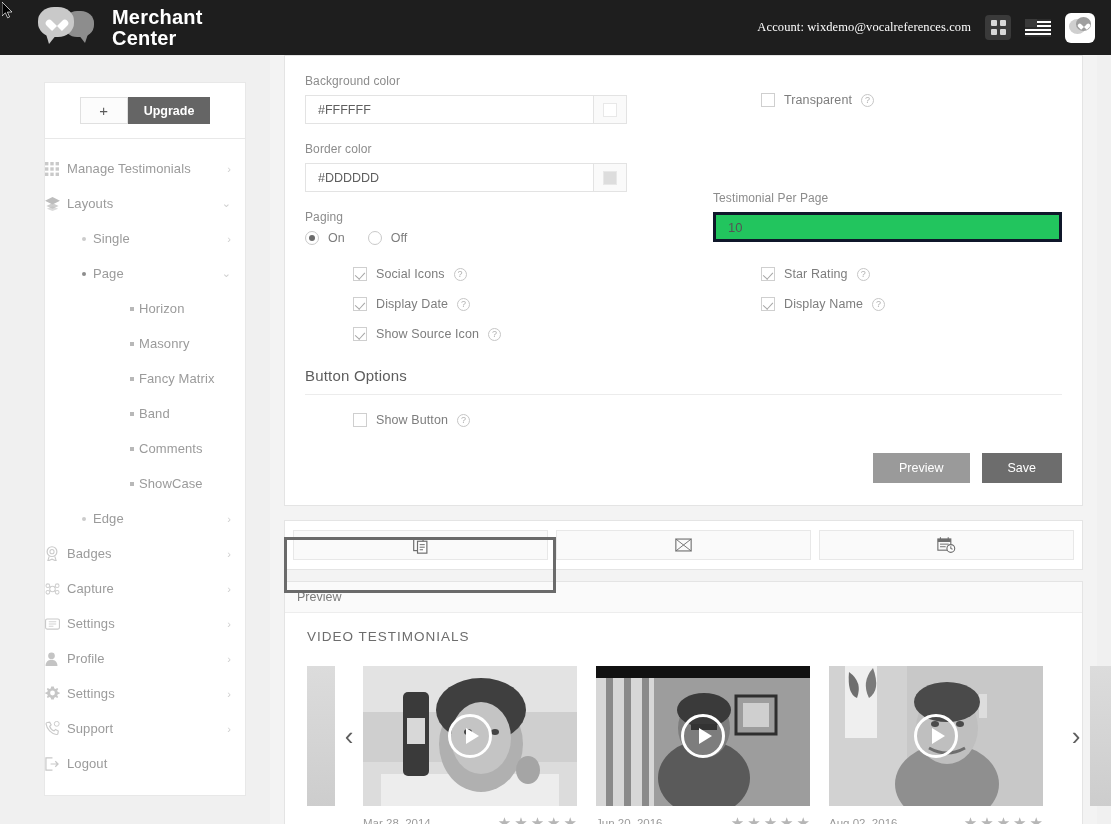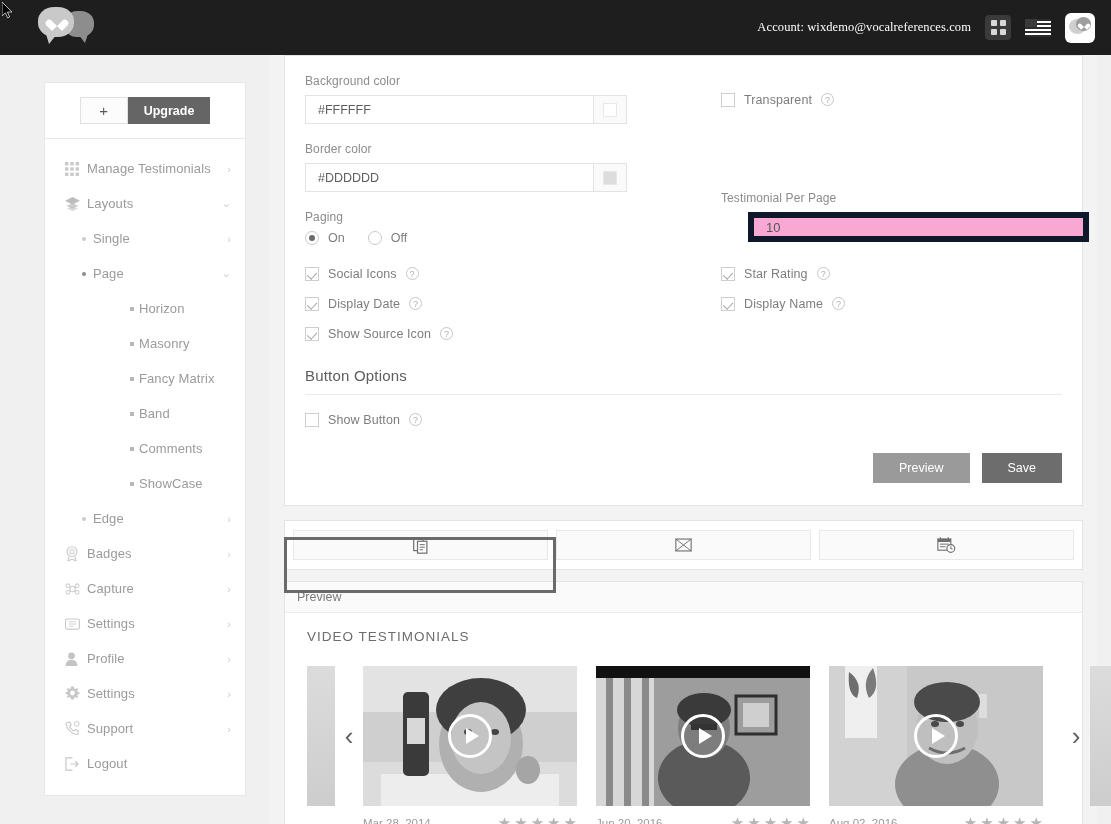--- a/index.html
+++ b/index.html
@@ -119,21 +119,21 @@
   .upgrade-btn {
     height: 27px; background: #656565; color: #fff; font-size: 12.5px;
     display: flex; align-items: center; padding: 0 16px; font-weight: bold;
   }
   .nav-card {
     background: #fff; border: 1px solid #e8e8e8;
     padding: 12px 0 14px 0;
   }
   .nav-item {
     display: flex; align-items: center; height: 35px;
-    padding-left: 20px; padding-right: 14px; color: #9b9b9b; font-size: 13px;
+    padding-right: 14px; color: #9b9b9b; font-size: 13px;
   }
   .nav-item .nico { width: 22px; display: flex; align-items: center; color: #c9c9c9; }
   .nav-item .nlabel { flex: 1; letter-spacing: .1px; }
   .nav-item .arrow { color: #cfcfcf; font-size: 11px; }
   .nav-item.lvl1 { padding-left: 30px; }
   .nav-item.lvl1 .nico { width: 18px; justify-content: center; }
   .nav-item.lvl2 { padding-left: 80px; }
   .nav-item.lvl2 .nico { width: 14px; justify-content: center; }
   .dot { width: 4px; height: 4px; border-radius: 50%; background: #cccccc; display: block; }
   .dot.dark { background: #8d8d8d; }
@@ -144,38 +144,38 @@
     position: absolute; left: 270px; top: 55px;
     width: 827px; height: 769px;
     background: #f3f3f3;
   }
   .card {
     background: #fff; border: 1px solid #e4e4e4;
     margin: 0 14px;
   }
   .settings-card { padding: 18px 20px 22px 20px; }
 
-  .row { display: flex; gap: 8px; }
+  .row { display: flex; gap: 0; }
   .col-left { width: 400px; }
   .col-right { flex: 1; padding-left: 8px; }
 
   .flabel { font-size: 12px; color: #8c8c8c; margin-bottom: 7px; letter-spacing: .1px; }
   .color-input-wrap { display: flex; width: 322px; margin-bottom: 18px; }
   .color-input {
     flex: 1; height: 29px; border: 1px solid #e3e3e3; border-right: none;
     font-size: 12.5px; color: #5e5e5e; padding: 0 12px;
     font-family: "Liberation Sans", sans-serif; background: #fff; outline: none;
   }
   .swatch-btn {
     width: 34px; height: 29px; border: 1px solid #e3e3e3; background: #fafafa;
     display: flex; align-items: center; justify-content: center;
   }
   .swatch { width: 14px; height: 14px; border: 1px solid #e8e8e8; }
 
-  .cb-row { display: flex; gap: 9px; }
+  .cb-row { display: flex; align-items: center; gap: 9px; margin-left: 48px; }
   .checkbox {
     width: 14px; height: 14px; border: 1px solid #cfcfcf; background: #fff;
     position: relative; flex: none;
   }
   .checkbox.checked:after {
     content: ""; position: absolute; left: 3px; top: 2px;
     width: 5px; height: 8px; border: solid #a6a6a6;
     border-width: 0 1.5px 1.5px 0; transform: rotate(42deg);
   }
   .cb-label { font-size: 12.5px; color: #7d7d7d; letter-spacing: .1px; }
@@ -190,24 +190,23 @@
     width: 14px; height: 14px; border-radius: 50%; border: 1px solid #c9c9c9;
     background: #fff; position: relative; flex: none;
   }
   .radio.on:after {
     content: ""; position: absolute; left: 3px; top: 3px;
     width: 6px; height: 6px; border-radius: 50%; background: #6b6b6b;
   }
   .radio-label { font-size: 12.5px; color: #7d7d7d; margin-right: 14px; }
 
   .num-input {
-    width: 100%; height: 30px; border: 6px solid #0f172a; background: #f9a8d4;
+    width: 100%; height: 30px; border: 3px solid #0f172a; background: #22c55e;
     font-size: 13px; color: #555; padding: 0 12px; outline: none;
     font-family: "Liberation Sans", sans-serif;
-    margin-left: 27px;
   }
 
   .section-title {
     font-size: 15px; color: #5d5d5d; margin-top: 26px; padding-bottom: 10px;
     border-bottom: 1px solid #ececec; letter-spacing: .2px;
   }
 
   .actions { display: flex; justify-content: flex-end; gap: 12px; margin-top: 26px; }
   .btn {
     height: 30px; padding: 0 26px; color: #fff; font-size: 12.5px;
@@ -281,20 +280,24 @@
 </style>
 </head>
 <body>
 
 <div class="topbar">
   <div class="brand">
     <div class="brand-logo">
       <div class="bubble-back"></div>
       <div class="bubble-front"></div>
       <div class="heart"></div>
+    </div>
+    <div class="brand-name">
+      <div>Merchant</div>
+      <div>Center</div>
     </div>
   </div>
   <div class="topbar-right">
     <span class="account-text">Account: wixdemo@vocalreferences.com</span>
     <span class="icon-grid">
         <i></i>
         <i></i>
         <i></i>
         <i></i>
       </span>

